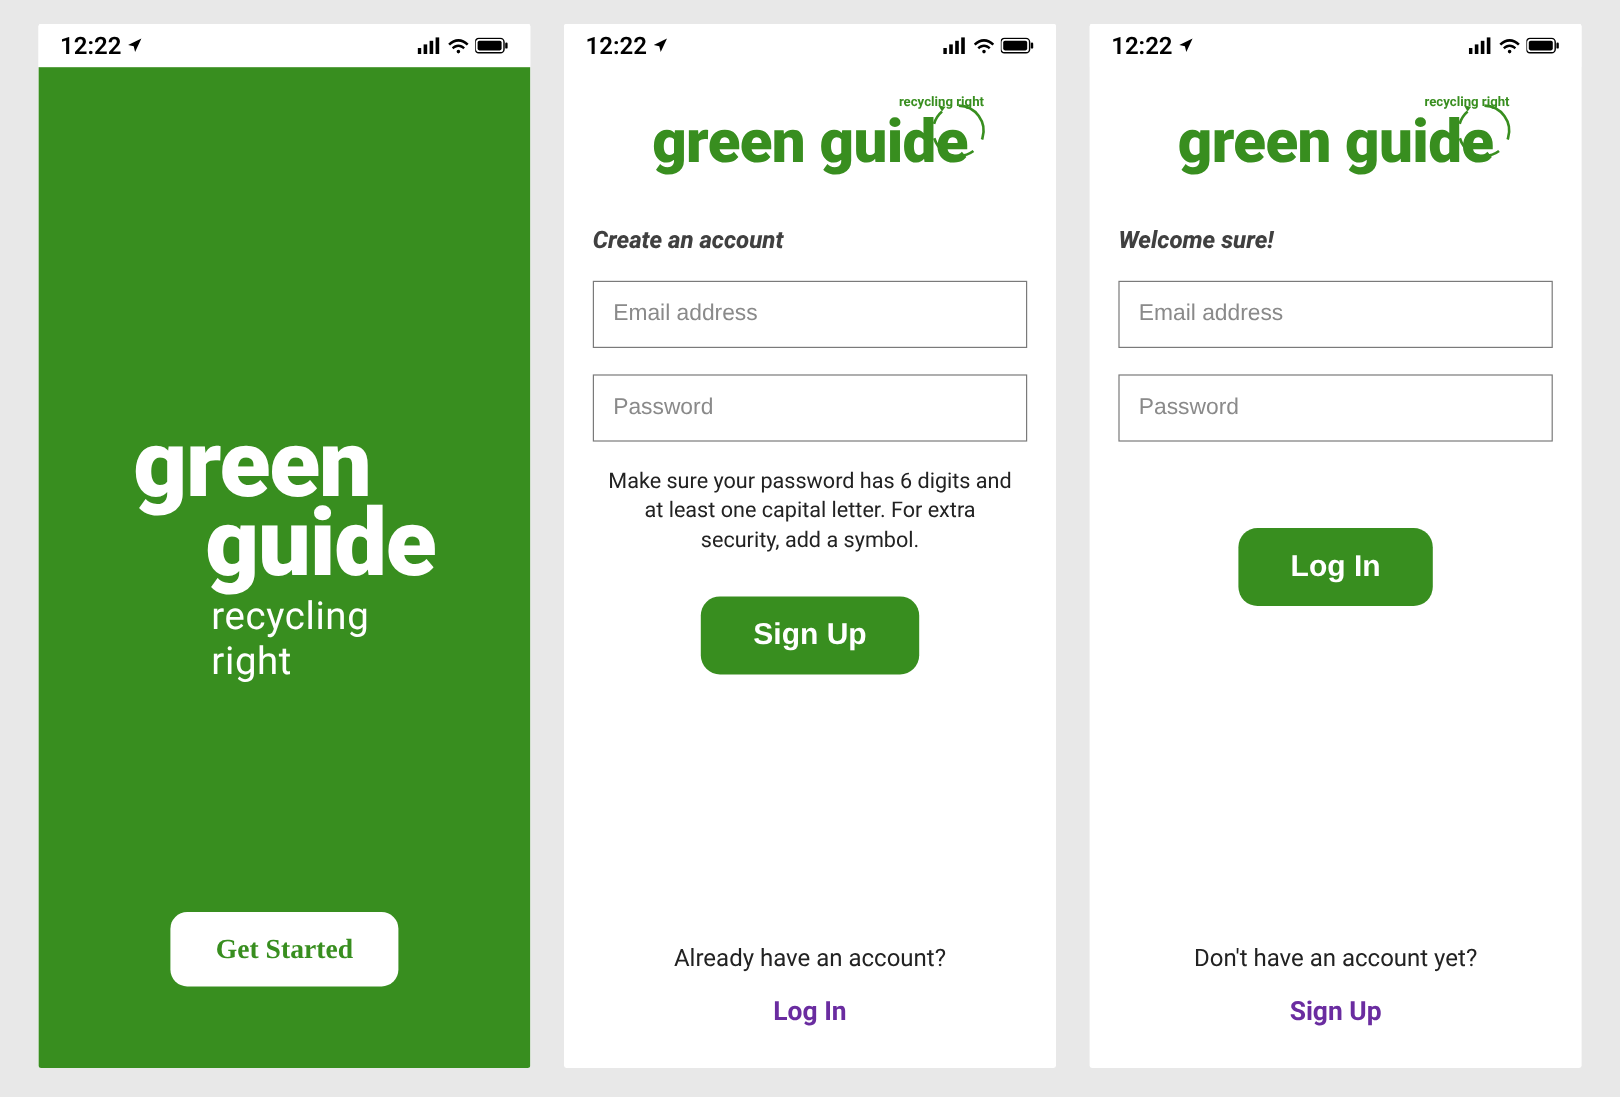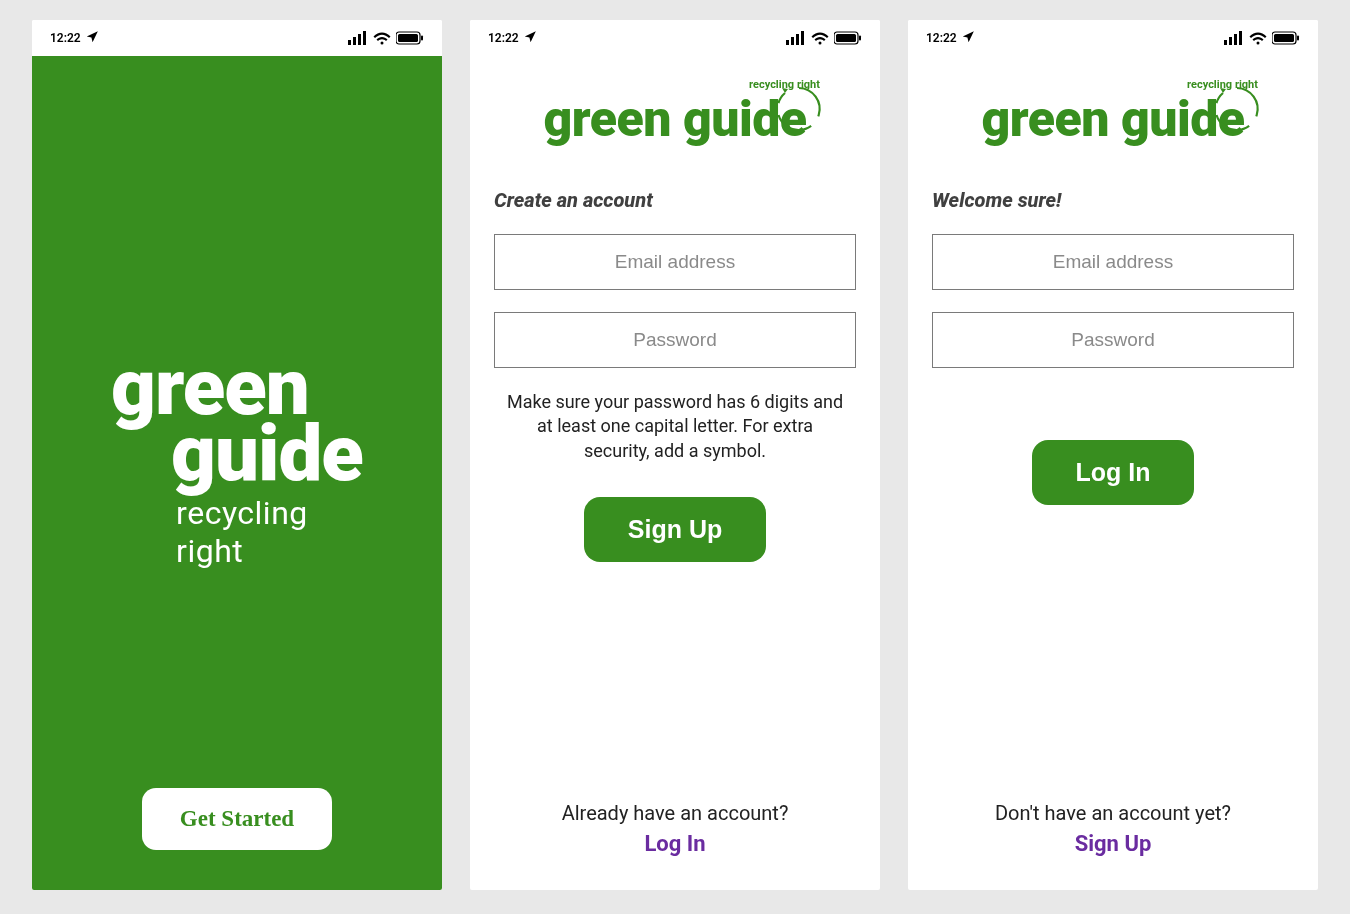--- a/index.html
+++ b/index.html
@@ -22,38 +22,38 @@
     position: relative;
     display: flex;
     flex-direction: column;
   }
   .status-bar {
     height: 36px;
     display: flex;
     align-items: center;
     justify-content: space-between;
     padding: 0 18px;
-    font-size: 12px;
+    font-size: 20px;
     font-weight: 600;
     color: #000;
     background: #fff;
   }
   .status-left { display: flex; align-items: center; gap: 4px; }
   .status-right { display: flex; align-items: center; gap: 5px; }
   .status-right svg { display: block; }
 
   
   .splash-body {
     flex: 1;
     background: #388e1f;
     display: flex;
     flex-direction: column;
     align-items: center;
     justify-content: flex-end;
-    padding-bottom: 40px;
+    padding-bottom: 68px;
     position: relative;
   }
   .splash-logo {
     position: absolute;
     top: 50%;
     left: 50%;
     transform: translate(-50%, -55%);
     text-align: left;
     color: #fff;
   }
@@ -126,26 +126,25 @@
     font-size: 20px;
     font-weight: 800;
     color: #404040;
     margin-bottom: 22px;
     font-style: italic;
   }
   .field {
     width: 100%;
     height: 56px;
     border: 1px solid #7a7a7a;
-    padding: 0 28px;
+    padding: 0 16px;
     font-size: 19px;
     color: #15803d;
     margin-bottom: 22px;
     background: #fff;
-    text-align: center;
   }
   .field::placeholder { color: #8a8a8a; }
   .hint {
     text-align: center;
     font-size: 18px;
     color: #222;
     line-height: 1.35;
     padding: 0 8px;
     margin-bottom: 34px;
   }
@@ -163,21 +162,21 @@
   .bottom-block {
     position: absolute;
     bottom: 34px;
     left: 0;
     right: 0;
     text-align: center;
   }
   .bottom-prompt {
     font-size: 20px;
     color: #222;
-    margin-bottom: 6px;
+    margin-bottom: 21px;
   }
   .bottom-link {
     font-size: 22px;
     font-weight: 700;
     color: #6a2ca0;
     cursor: pointer;
   }
   .login-gap { height: 50px; }
 </style>
 </head>

